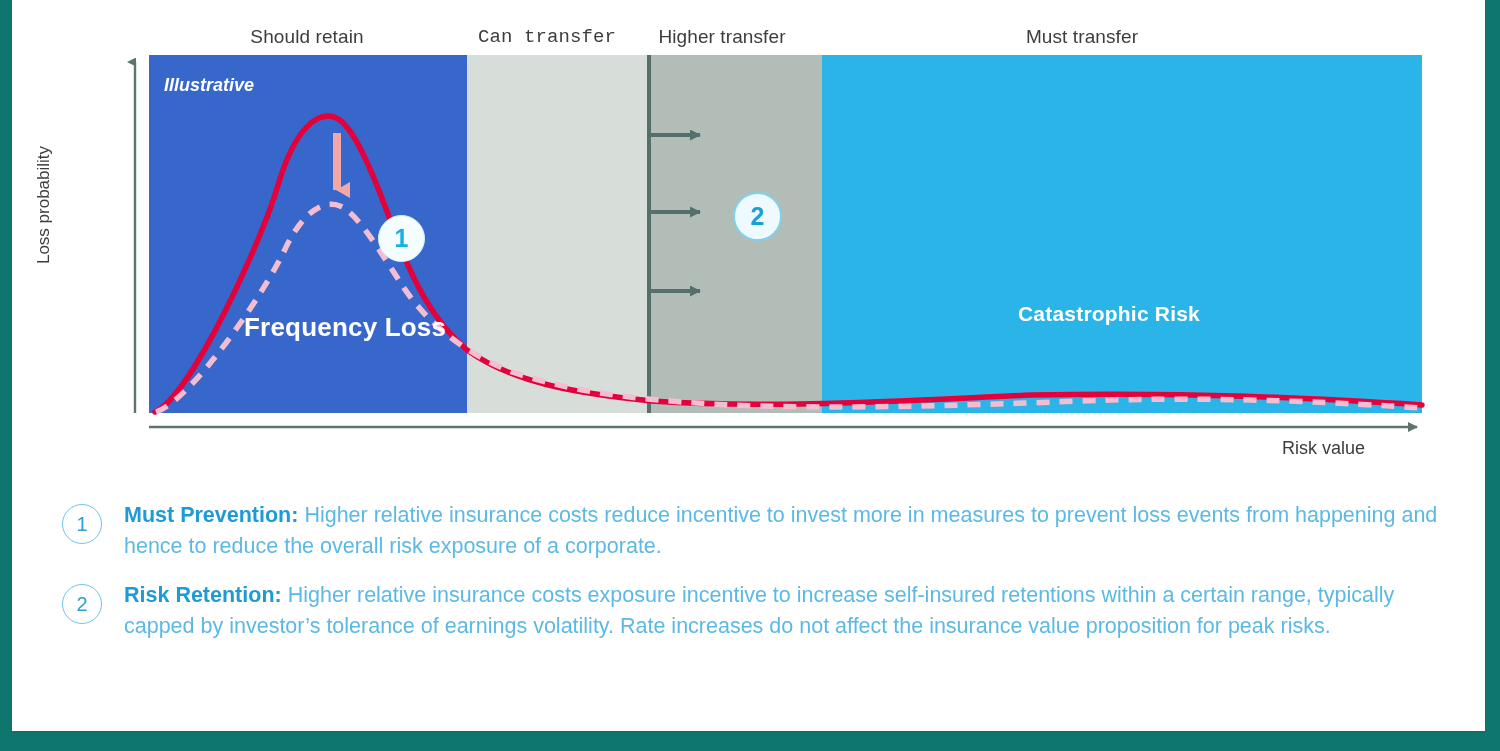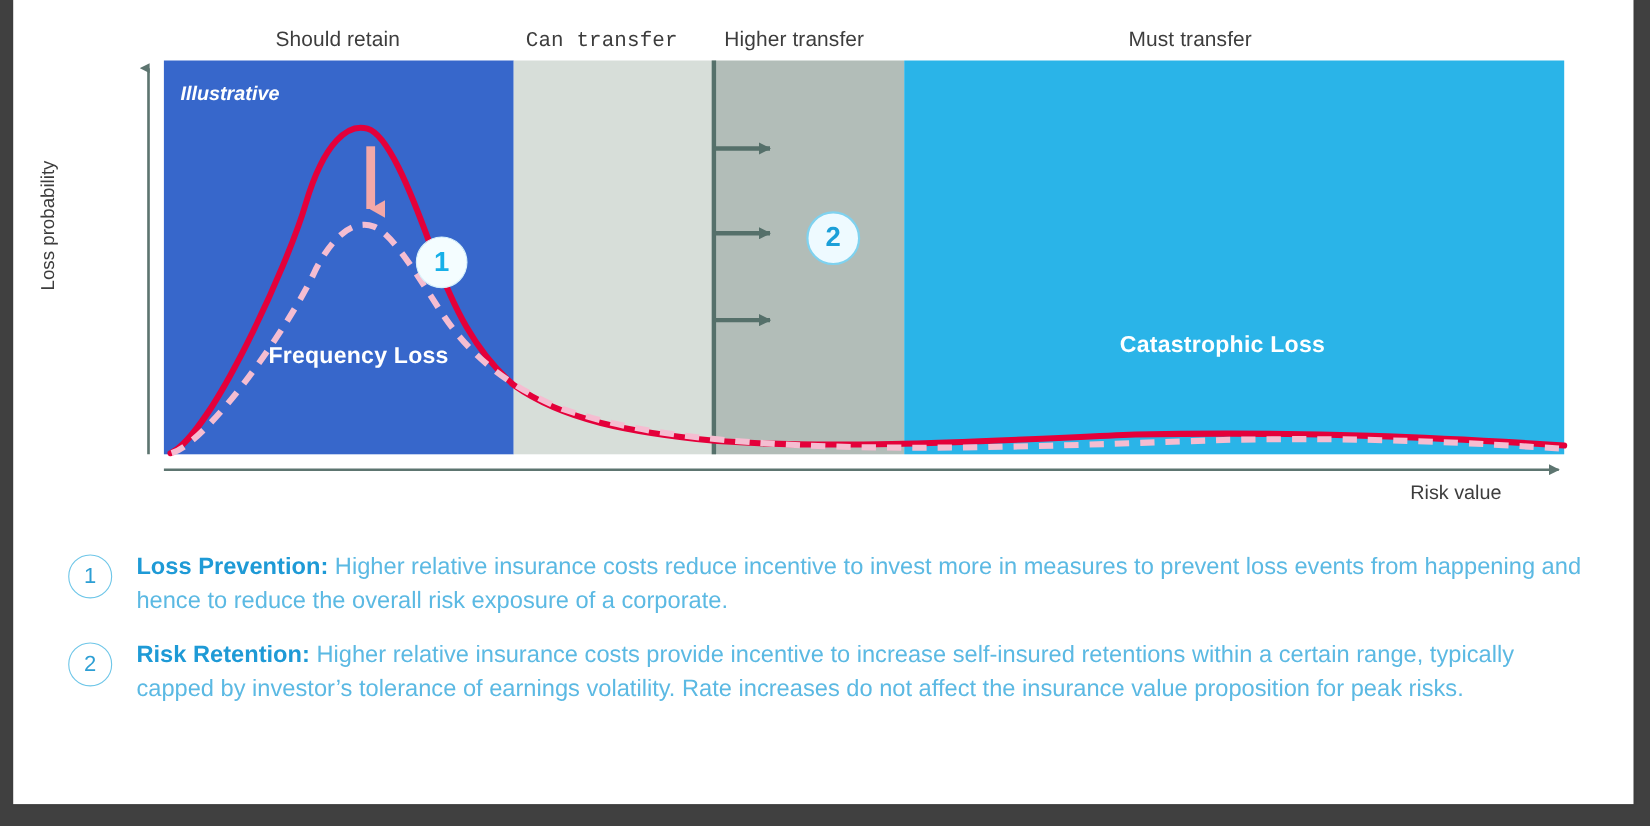--- a/index.html
+++ b/index.html
@@ -6,21 +6,21 @@
     margin: 0;
     padding: 0;
     background: #eceded;
     font-family: "Liberation Sans", sans-serif;
   }
   #page {
     position: relative;
     width: 1500px;
     height: 751px;
     overflow: hidden;
-    background: #404040;
+    background: #0f766e;
   }
   #card {
     position: absolute;
     left: 12px;
     top: 0px;
     width: 1473px;
     height: 731px;
     background: #ffffff;
     box-shadow: 0 1px 3px rgba(0,0,0,0.10);
   }
@@ -56,21 +56,21 @@
   #label-illustrative {
     left: 152px;
     top: 75px;
     font-size: 18px;
     font-style: italic;
     font-weight: bold;
   }
   #label-frequency-loss {
     left: 232px;
     top: 312px;
-    font-size: 21px;
+    font-size: 26px;
     font-weight: bold;
     letter-spacing: 0.2px;
   }
   #label-catastrophic-loss {
     left: 1006px;
     top: 302px;
     font-size: 21px;
     font-weight: bold;
     letter-spacing: 0.2px;
   }
@@ -229,40 +229,40 @@
 
         <line x1="325" y1="133" x2="325" y2="190" stroke="#f3a8a8" stroke-width="8" marker-end="url(#arrowDownPink)"></line>
 
         <line x1="637" y1="135" x2="688" y2="135" stroke="#55706a" stroke-width="4" marker-end="url(#arrowRightHeadDark)"></line>
         <line x1="637" y1="212" x2="688" y2="212" stroke="#55706a" stroke-width="4" marker-end="url(#arrowRightHeadDark)"></line>
         <line x1="637" y1="291" x2="688" y2="291" stroke="#55706a" stroke-width="4" marker-end="url(#arrowRightHeadDark)"></line>
       </svg>
 
       <div class="in-plot-label" id="label-illustrative">Illustrative</div>
       <div class="in-plot-label" id="label-frequency-loss">Frequency Loss</div>
-      <div class="in-plot-label" id="label-catastrophic-loss">Catastrophic Loss</div>
+      <div class="in-plot-label" id="label-catastrophic-loss">Catastrophic Risk</div>
 
       <div id="label-y-axis">Loss probability</div>
       <div id="label-x-axis">Risk value</div>
 
       <div class="chart-badge" id="badge-1">1</div>
       <div class="chart-badge" id="badge-2">2</div>
     </div>
 
     <div id="footnotes">
 
       <div class="footnote-row" id="footnote-1">
         <div class="footnote-badge">1</div>
         <div class="footnote-text">
-          <span class="footnote-title">Loss Prevention:</span><span> Higher relative insurance costs reduce incentive to invest more in measures to prevent loss events from happening and hence to reduce the overall risk exposure of a corporate.</span>
+          <span class="footnote-title">Must Prevention:</span><span> Higher relative insurance costs reduce incentive to invest more in measures to prevent loss events from happening and hence to reduce the overall risk exposure of a corporate.</span>
         </div>
       </div>
 
       <div class="footnote-row" id="footnote-2">
         <div class="footnote-badge">2</div>
         <div class="footnote-text">
-          <span class="footnote-title">Risk Retention:</span><span> Higher relative insurance costs provide incentive to increase self-insured retentions within a certain range, typically capped by investor’s tolerance of earnings volatility. Rate increases do not affect the insurance value proposition for peak risks.</span>
+          <span class="footnote-title">Risk Retention:</span><span> Higher relative insurance costs exposure incentive to increase self-insured retentions within a certain range, typically capped by investor’s tolerance of earnings volatility. Rate increases do not affect the insurance value proposition for peak risks.</span>
         </div>
       </div>
 
     </div>
   </div>
 </div>
 
 </body></html>

